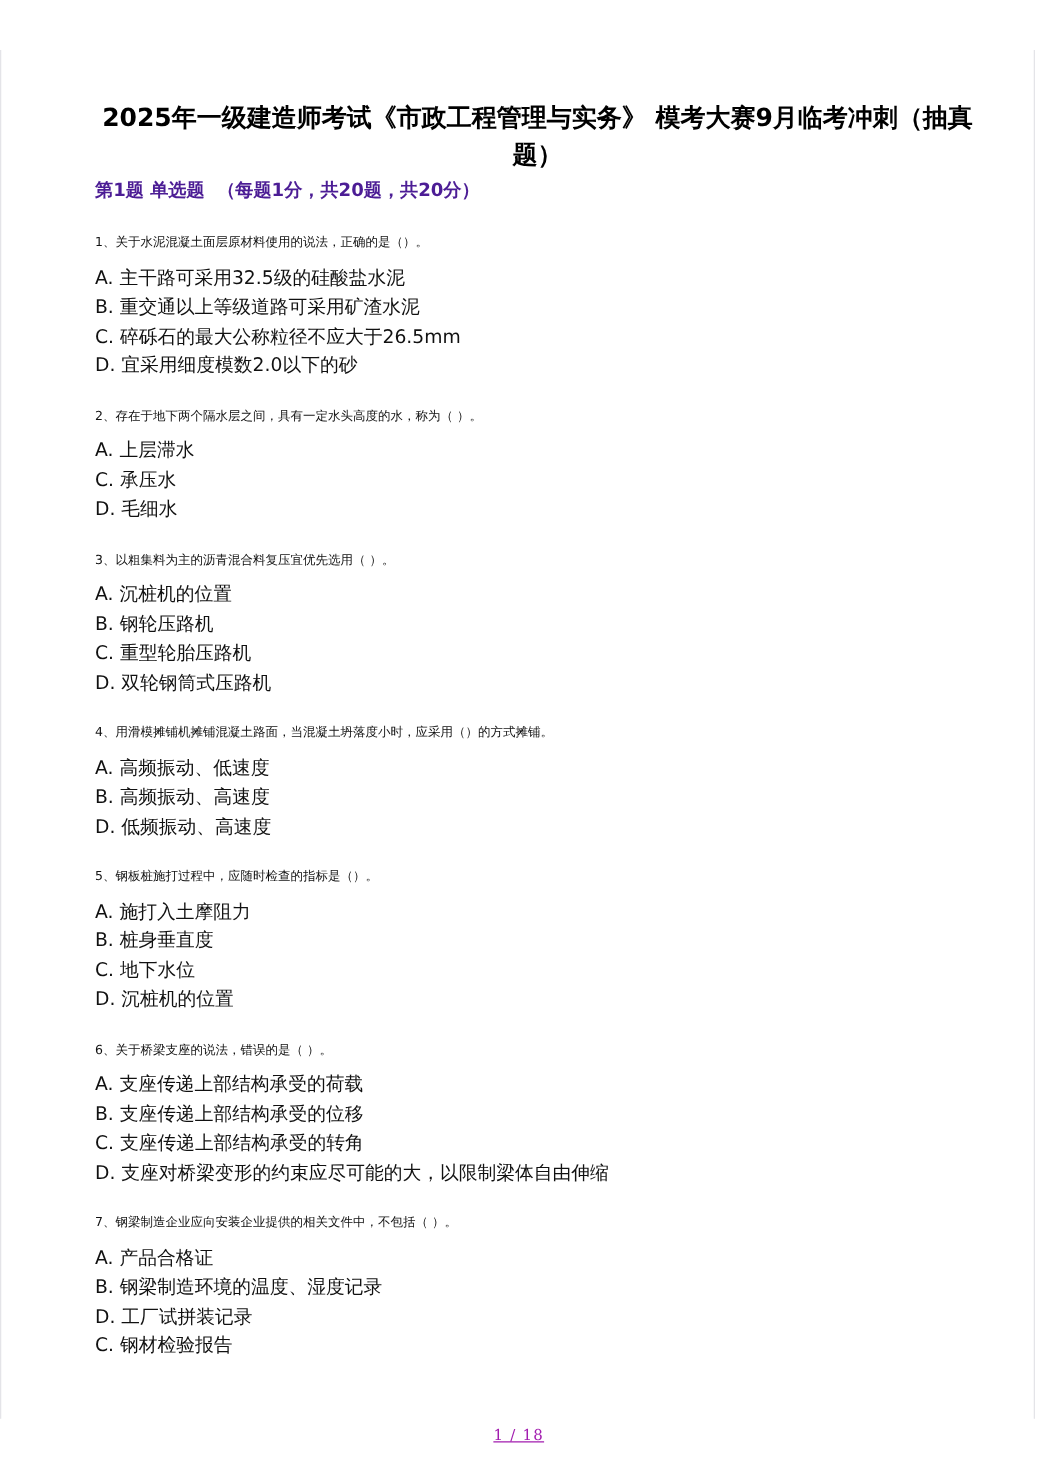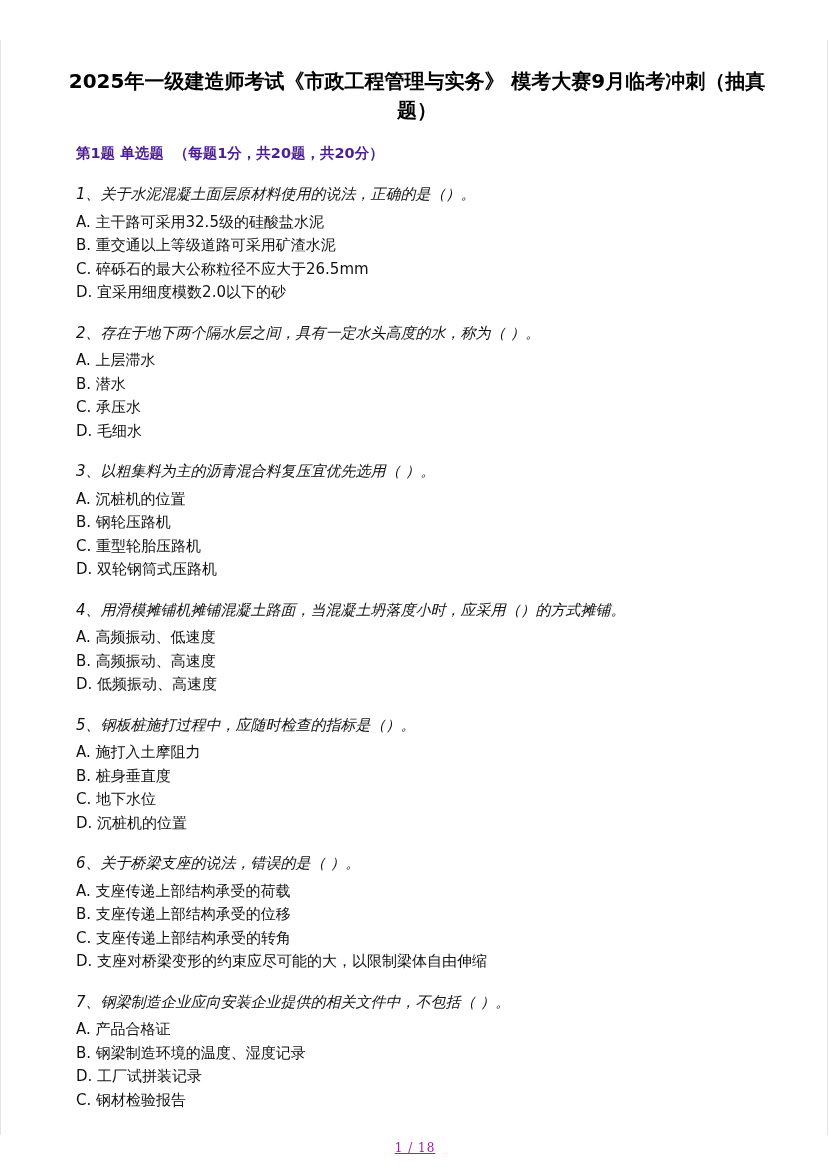--- a/index.html
+++ b/index.html
@@ -28,21 +28,21 @@
   .doc-title {
     position: absolute;
     left: 60px;
     top: 26px;
     width: 710px;
     text-align: center;
     font-weight: bold;
     font-size: 20px;
     line-height: 29px;
     color: #000000;
-    margin: 1px;
+    margin: 14px;
   }
   .section-header {
     position: absolute;
     left: 75px;
     top: 103px;
     font-weight: bold;
     font-size: 14.5px;
     line-height: 20px;
     color: #4c1d95;
     margin: 0;
@@ -51,25 +51,24 @@
   .questions {
     position: absolute;
     left: 75px;
     top: 143px;
     width: 720px;
   }
   .question {
     margin: 0 0 17px 0;
   }
   .q-stem {
-    font-size: 15px;
+    font-size: 10px;
     line-height: 23.5px;
     margin: 0 0 4px 0;
     white-space: nowrap;
-    font-style: italic;
   }
   .q-option {
     font-size: 15px;
     line-height: 23.5px;
     margin: 0;
     white-space: nowrap;
   }
   .page-number {
     position: absolute;
     left: 0;
@@ -94,21 +93,20 @@
     <div class="question">
       <p class="q-stem">1、关于水泥混凝土面层原材料使用的说法，正确的是（）。</p>
       <p class="q-option">A. 主干路可采用32.5级的硅酸盐水泥</p>
       <p class="q-option">B. 重交通以上等级道路可采用矿渣水泥</p>
       <p class="q-option">C. 碎砾石的最大公称粒径不应大于26.5mm</p>
       <p class="q-option">D. 宜采用细度模数2.0以下的砂</p>
     </div>
     <div class="question">
       <p class="q-stem">2、存在于地下两个隔水层之间，具有一定水头高度的水，称为（ ）。</p>
       <p class="q-option">A. 上层滞水</p>
-      <p class="q-option">B. 潜水</p>
       <p class="q-option">C. 承压水</p>
       <p class="q-option">D. 毛细水</p>
     </div>
     <div class="question">
       <p class="q-stem">3、以粗集料为主的沥青混合料复压宜优先选用（ ）。</p>
       <p class="q-option">A. 沉桩机的位置</p>
       <p class="q-option">B. 钢轮压路机</p>
       <p class="q-option">C. 重型轮胎压路机</p>
       <p class="q-option">D. 双轮钢筒式压路机</p>
     </div>

